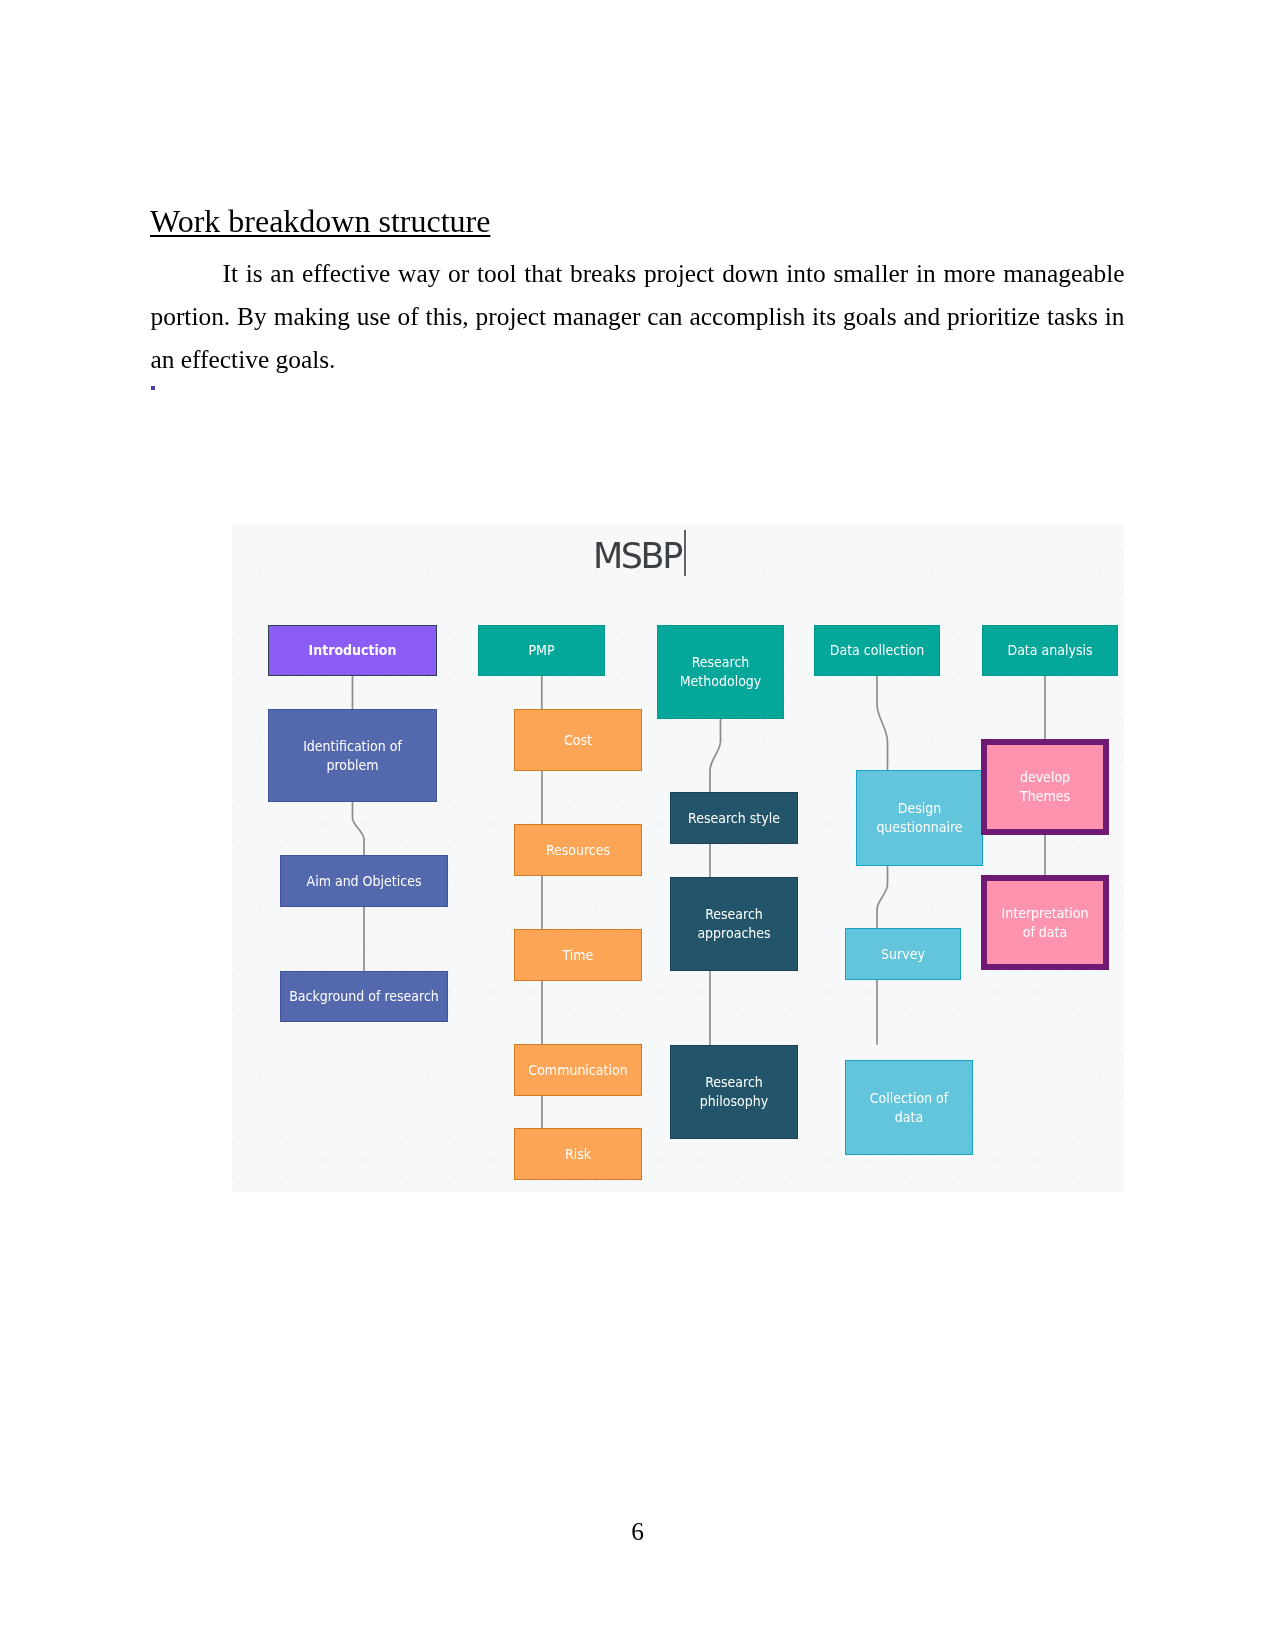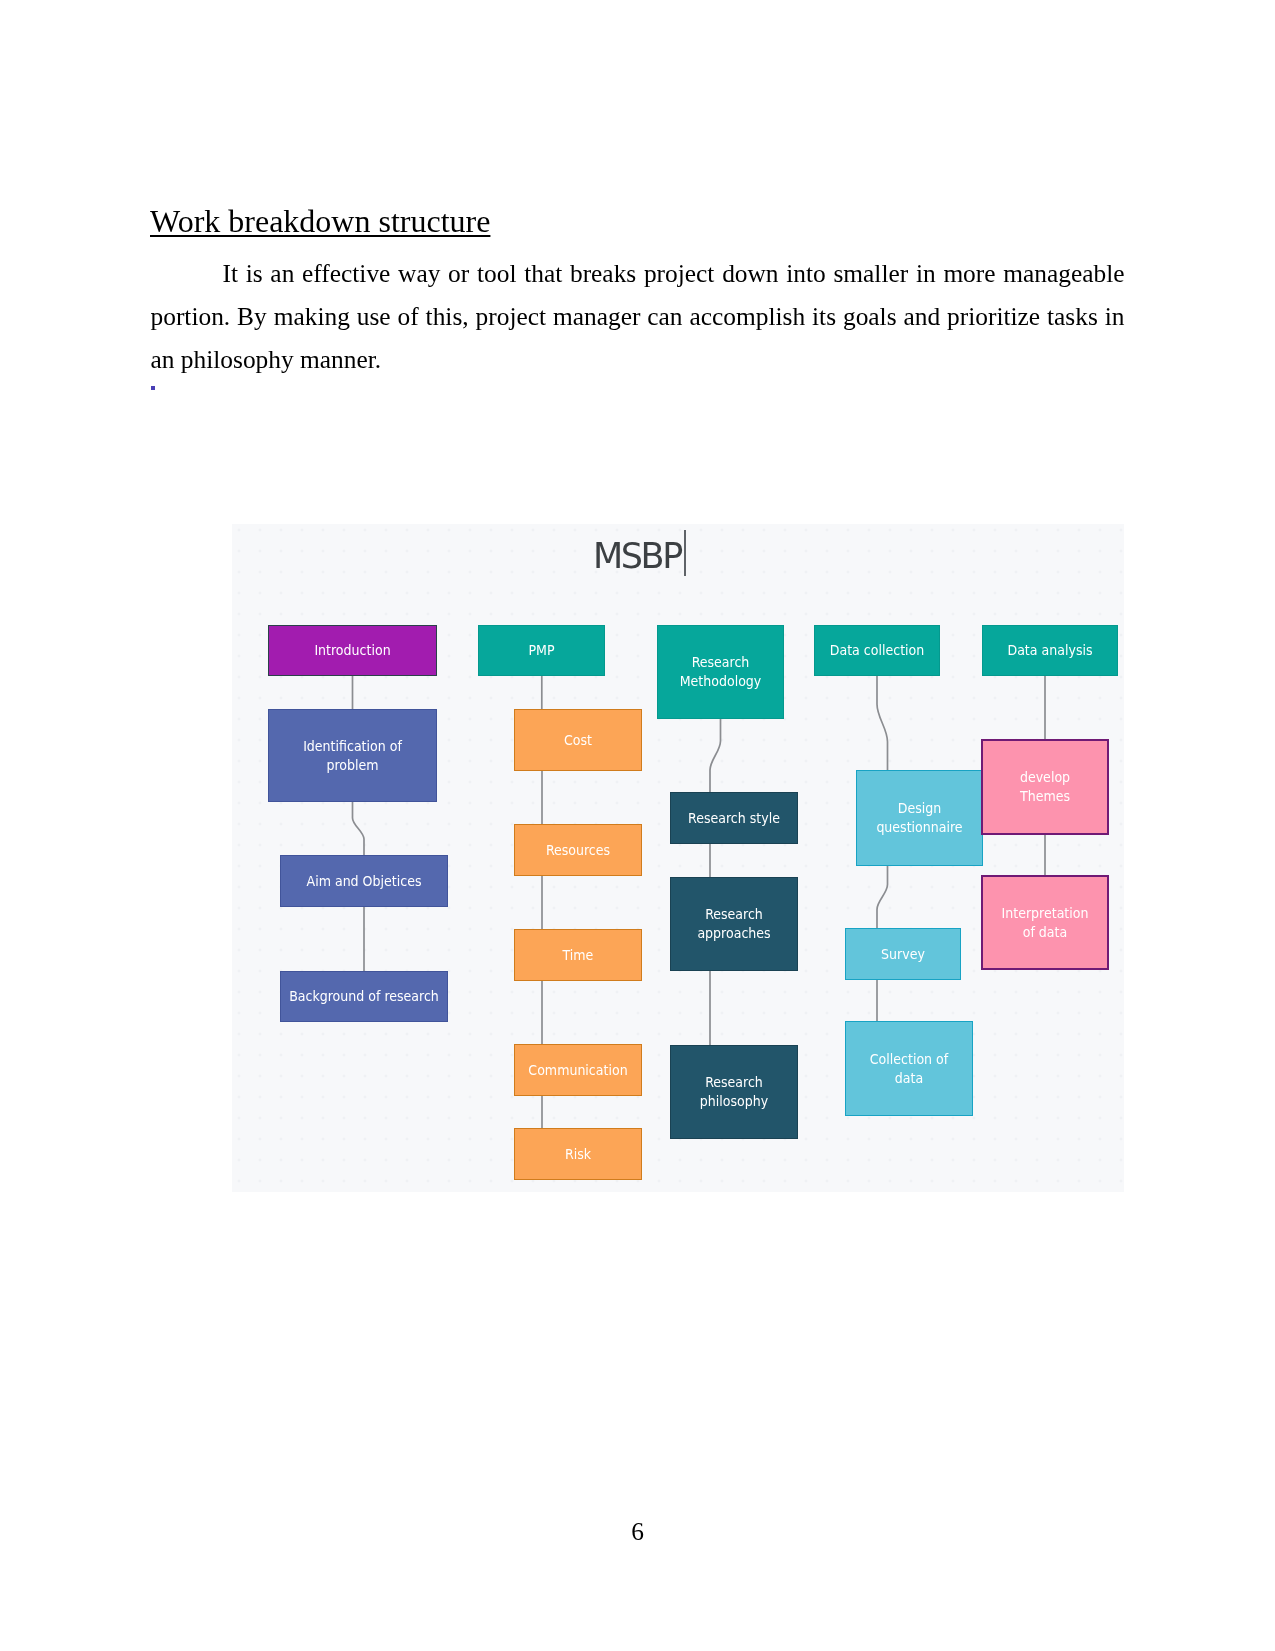--- a/index.html
+++ b/index.html
@@ -32,36 +32,36 @@
   .caret { position:absolute; left:451.5px; top:5.5px; width:2.2px; height:46px;
            background:#5f6368; }
   svg.links { position:absolute; left:0; top:0; width:892px; height:668px; overflow:visible; }
   .branch { position:absolute; left:0; top:0; width:0; height:0; }
   .node { position:absolute; box-sizing:border-box; display:flex; align-items:center;
           justify-content:center; text-align:center; color:#ffffff;
           font-family:"DejaVu Sans", sans-serif; font-stretch:condensed;
           font-size:14px; line-height:19px; letter-spacing:0px; padding:0 3px;
   }
   .nlabel { display:block; will-change:opacity; }
-  .c-dark-slate { background:#a21caf; border:1px solid #2b4149; }
+  .c-dark-slate { background:#8b5cf6; border:1px solid #2b4149;font-weight:bold; }
   .c-blue       { background:#5468ae; border:1px solid #41549a; }
   .c-teal       { background:#06a79b; border:1px solid #04998e; }
   .c-orange     { background:#fca556; border:1px solid #d07c1c;margin-left:36px; }
   .c-dark-teal  { background:#22556a; border:1px solid #1a4253;margin-left:24px; }
   .c-sky        { background:#62c5db; border:1px solid #18a3c4;margin-left:32px; }
-  .c-pink       { background:#fd93ae; border:2px solid #701a75; }
+  .c-pink       { background:#fd93ae; border:6px solid #701a75; }
 </style>
 </head>
 <body>
 
 <div class="page">
 
   <div class="heading">Work breakdown structure</div>
 
-  <div class="para">It is an effective way or tool that breaks project down into smaller in more manageable portion. By making use of this, project manager can accomplish its goals and prioritize tasks in an philosophy manner.</div>
+  <div class="para">It is an effective way or tool that breaks project down into smaller in more manageable portion. By making use of this, project manager can accomplish its goals and prioritize tasks in an effective goals.</div>
 
   <div class="bullet-dot"></div>
 
   <div class="diagram">
 
     <div class="dots"></div>
 
     <div class="title"><span>MSBP</span></div>
 
     <div class="caret"></div>
@@ -136,21 +136,21 @@
     <div class="branch">
       <div class="node c-teal" style="left:582px;top:101px;width:126px;height:51px">
           <span class="nlabel">Data collection</span>
         </div>
       <div class="node c-sky" style="left:592px;top:246px;width:127px;height:96px">
           <span class="nlabel">Design<br>questionnaire</span>
         </div>
       <div class="node c-sky" style="left:581px;top:404px;width:116px;height:52px">
           <span class="nlabel">Survey</span>
         </div>
-      <div class="node c-sky" style="left:581px;top:497px;width:128px;height:95px">
+      <div class="node c-sky" style="left:581px;top:536px;width:128px;height:95px">
           <span class="nlabel">Collection of<br>data</span>
         </div>
     </div>
     <div class="branch">
       <div class="node c-teal" style="left:750px;top:101px;width:136px;height:51px">
           <span class="nlabel">Data analysis</span>
         </div>
       <div class="node c-pink" style="left:749px;top:215px;width:128px;height:96px">
           <span class="nlabel">develop<br>Themes</span>
         </div>

